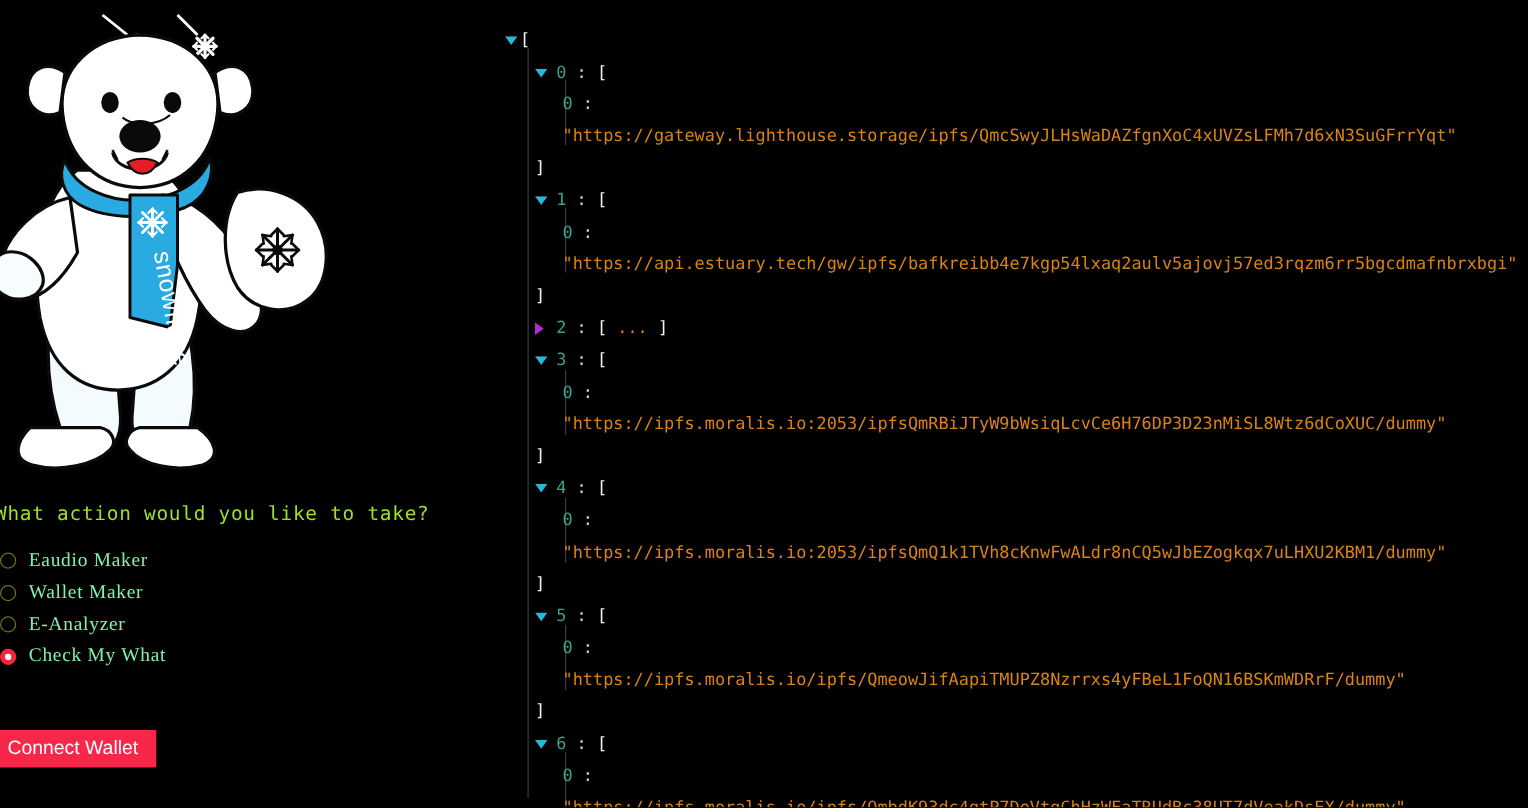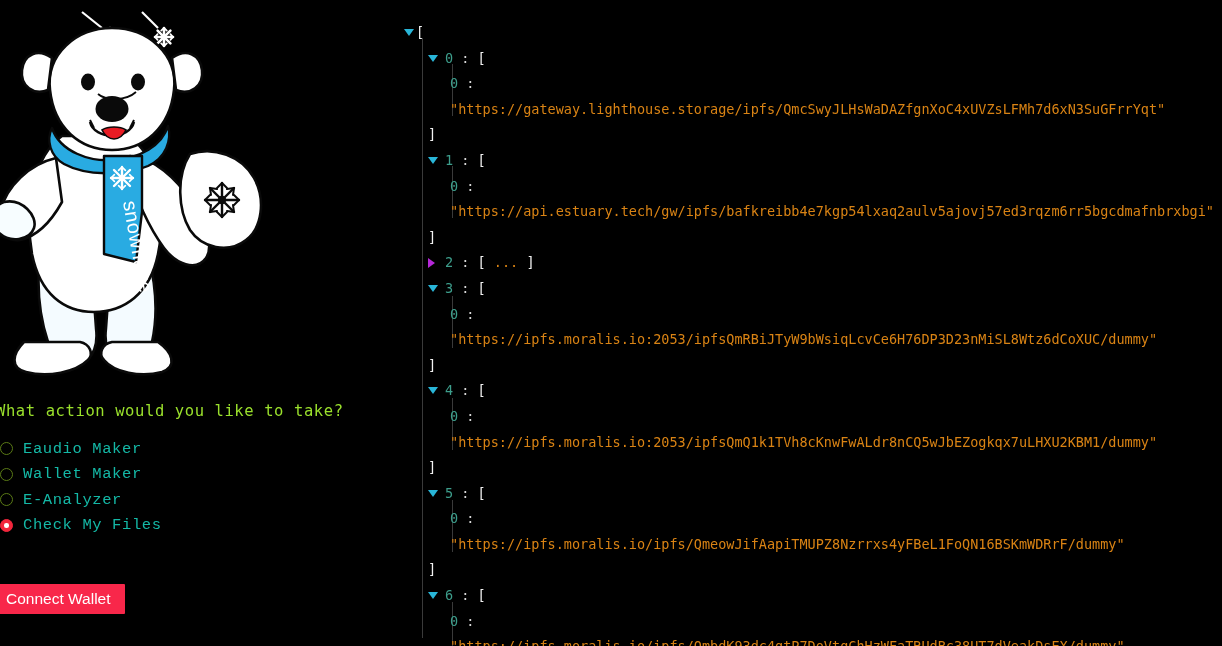--- a/index.html
+++ b/index.html
@@ -80,24 +80,24 @@
   .radio.selected::after {
     content: "";
     position: absolute;
     left: 50%; top: 50%;
     width: 4.5px; height: 4.5px;
     margin-left: -2.25px; margin-top: -2.25px;
     border-radius: 50%;
     background: #ffffff;
   }
   .option-label {
-    color: #14b8a6;
+    color: #86efac;
     font-size: 15.5px;
     letter-spacing: 0.6px;
-    font-family: Liberation Mono, monospace;
+    font-family: Liberation Serif, serif;
     white-space: nowrap;
   }
 
   .connect-wallet {
     position: absolute;
     left: -12px;
     top: 584px;
     height: 30px;
     padding: 0 14px 0 18px;
     background: #f8274a;
@@ -328,21 +328,21 @@
         <span class="option-label">Wallet Maker</span>
       </div>
 
       <div class="option-row">
         <span class="radio"></span>
         <span class="option-label">E-Analyzer</span>
       </div>
 
       <div class="option-row">
         <span class="radio selected"></span>
-        <span class="option-label">Check My Files</span>
+        <span class="option-label">Check My What</span>
       </div>
 
     </div>
 
     <button class="connect-wallet">Connect Wallet</button>
   </div>
 
   <div class="json-panel">
 
     <div class="guide" style="left:22px; top:38px; height:600px;"></div>

